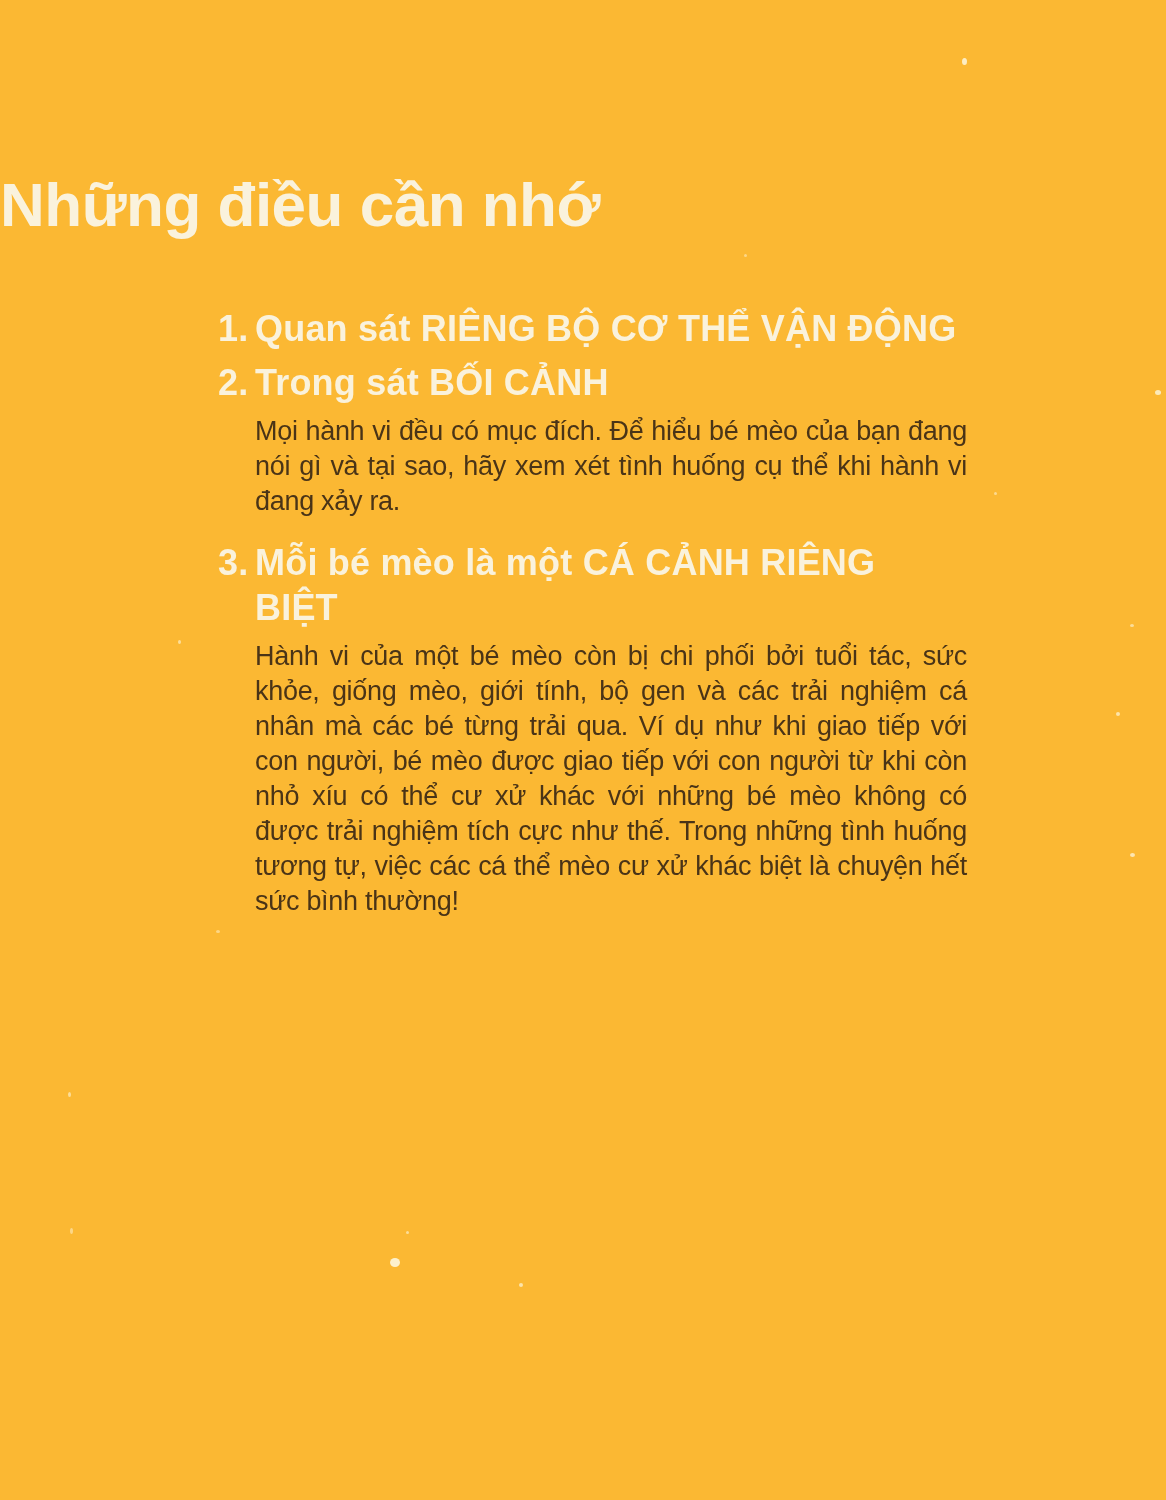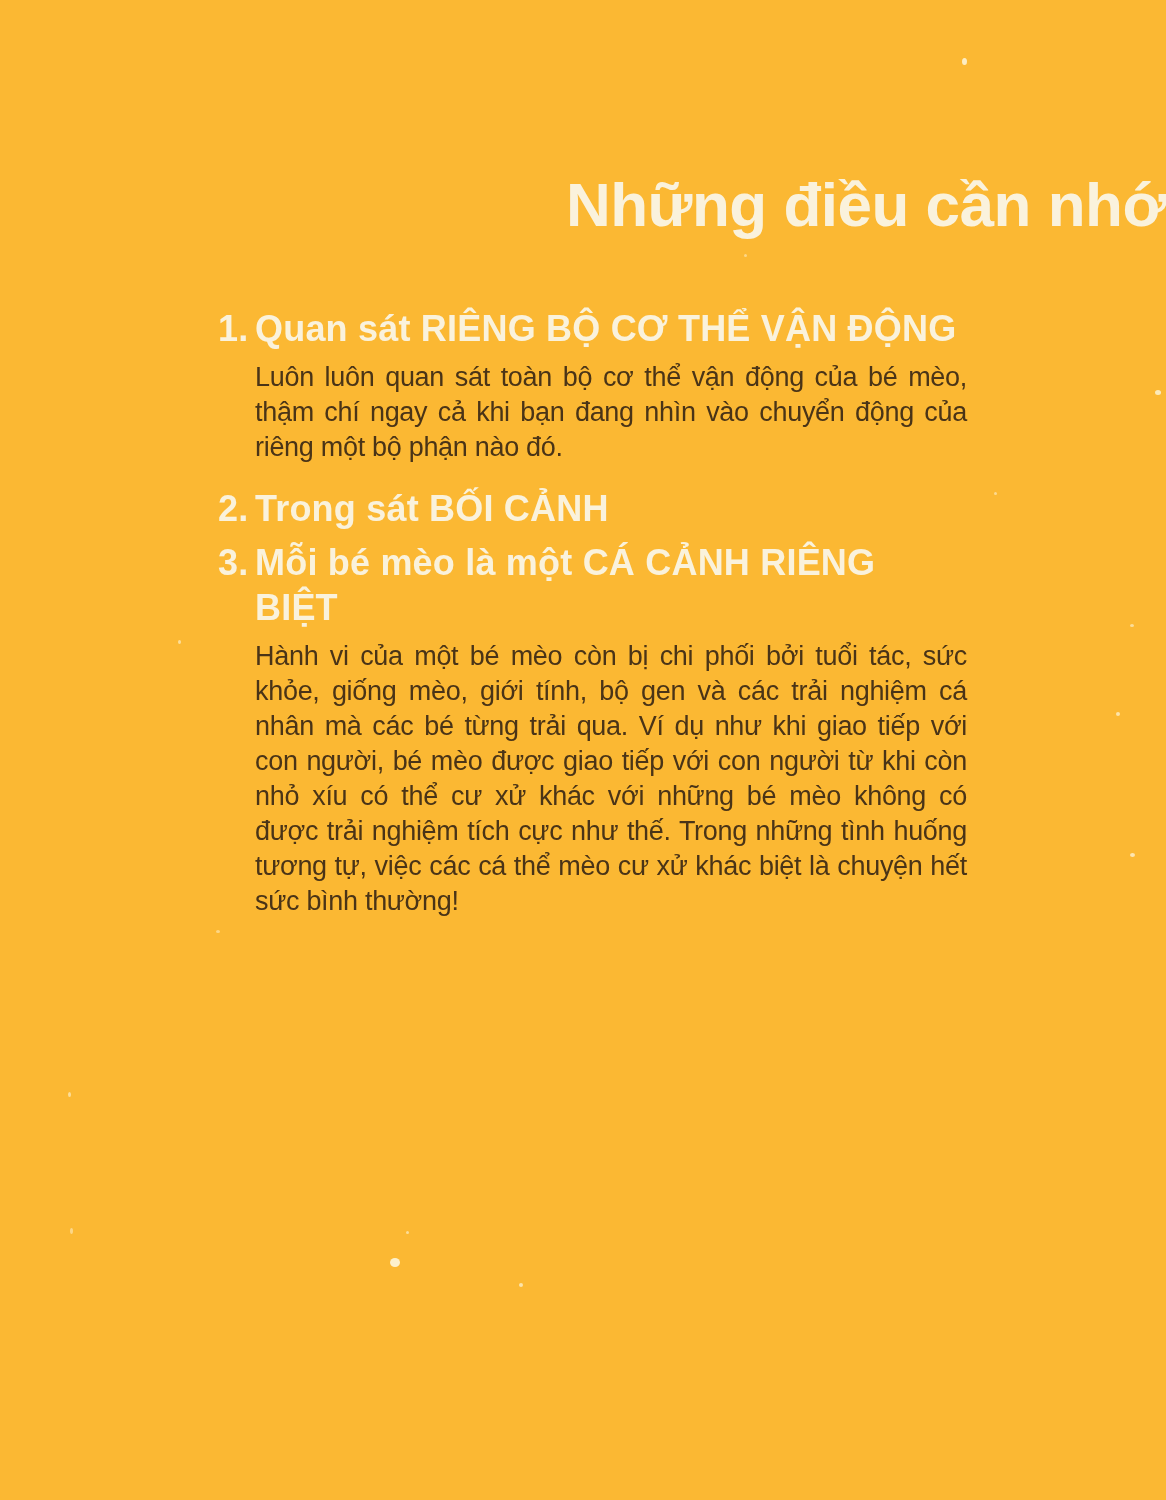--- a/index.html
+++ b/index.html
@@ -12,21 +12,21 @@
     width: 1166px;
     height: 1500px;
     margin: 0 auto;
     background: #FBB833;
     overflow: hidden;
     font-family: "Liberation Sans", sans-serif;
   }
   .title {
     margin: 0;
     padding-top: 168px;
-    text-align: right;
+    text-align: left;
     font-size: 62px;
     line-height: 1.2;
     font-weight: bold;
     letter-spacing: -0.5px;
     color: #FAF2DC;
   }
   .content {
     margin-top: 64px;
     margin-left: 255px;
     width: 712px;
@@ -83,28 +83,28 @@
 
   <h1 class="title">Những điều cần nhớ</h1>
 
   <div class="content">
 
     <section class="sec">
       <h2>
         <span class="num">1.</span>
         <span class="htext">Quan sát RIÊNG BỘ CƠ THỂ VẬN ĐỘNG</span>
       </h2>
-      <p>Luôn luôn quan sát toàn bộ cơ thể vận động của bé mèo, thậm chí ngay cả khi bạn đang nhìn vào chuyển động của riêng một bộ phận nào đó.</p>
     </section>
 
     <section class="sec">
       <h2>
         <span class="num">2.</span>
         <span class="htext">Trong sát BỐI CẢNH</span>
       </h2>
+      <p>Mọi hành vi đều có mục đích. Để hiểu bé mèo của bạn đang nói gì và tại sao, hãy xem xét tình huống cụ thể khi hành vi đang xảy ra.</p>
     </section>
 
     <section class="sec">
       <h2>
         <span class="num">3.</span>
         <span class="htext">Mỗi bé mèo là một CÁ CẢNH RIÊNG BIỆT</span>
       </h2>
       <p>Hành vi của một bé mèo còn bị chi phối bởi tuổi tác, sức khỏe, giống mèo, giới tính, bộ gen và các trải nghiệm cá nhân mà các bé từng trải qua. Ví dụ như khi giao tiếp với con người, bé mèo được giao tiếp với con người từ khi còn nhỏ xíu có thể cư xử khác với những bé mèo không có được trải nghiệm tích cực như thế. Trong những tình huống tương tự, việc các cá thể mèo cư xử khác biệt là chuyện hết sức bình thường!</p>
     </section>
 

